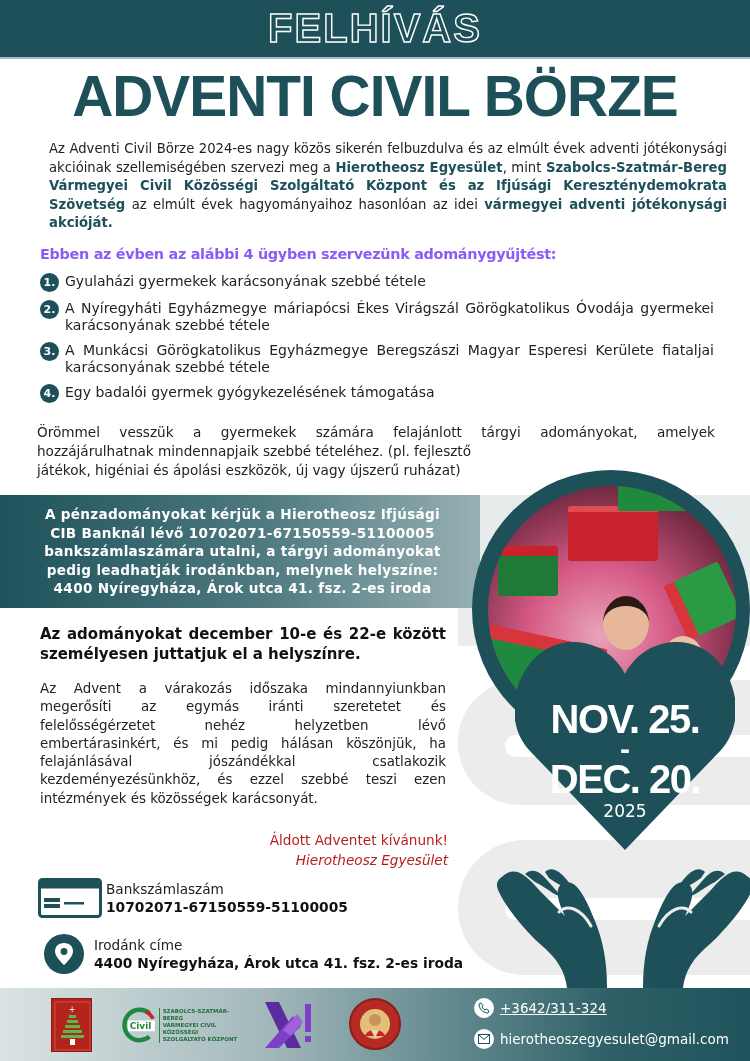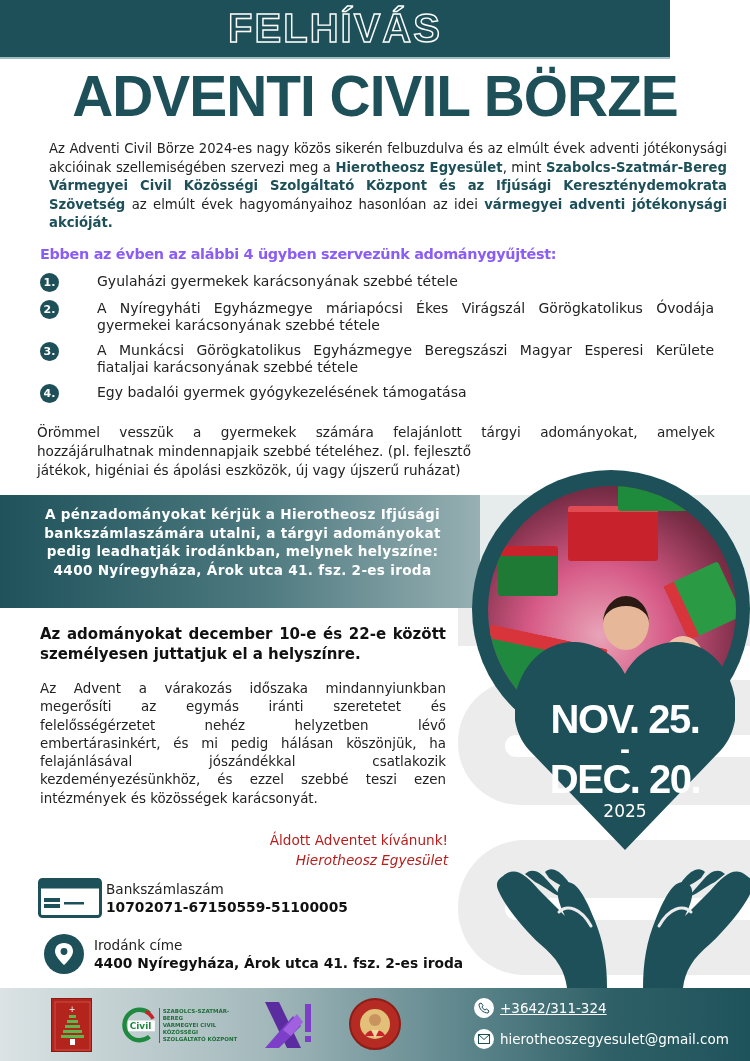--- a/index.html
+++ b/index.html
@@ -1,21 +1,21 @@
 <!DOCTYPE html>
 <html><head>
 <meta charset="utf-8">
 <style>
   * { box-sizing: border-box; margin: 0; padding: 0; }
   html, body { width: 750px; height: 1061px; overflow: hidden; background: #fff; }
   body { font-family: "DejaVu Sans", sans-serif; color: #1a1a1a; position: relative; }
 
   
   .top-band {
-    position: absolute; left: 0; top: 0; width: 670px; height: 59px;
+    position: absolute; left: 0; top: 0; width: 750px; height: 59px;
     background: #1d5059; border-bottom: 2px solid #9fbec2;
     display: flex; align-items: center; justify-content: center;
   }
   .felhivas {
     font-family: "Liberation Sans", sans-serif; font-weight: 700;
     font-size: 40px; letter-spacing: 2px; color: transparent;
     -webkit-text-stroke: 1.4px #ffffff;
   }
   .main-title {
     position: absolute; left: 0; top: 62px; width: 750px; text-align: center;
@@ -37,21 +37,21 @@
     position: absolute; left: 40px; top: 246px; width: 680px;
     font-size: 14.4px; font-weight: 700; color: #8b5cf6; letter-spacing: -0.3px;
   }
   .cause-list { position: absolute; left: 40px; top: 273px; width: 674px; list-style: none; }
   .cause-list li { display: flex; align-items: flex-start; margin-bottom: 8px; }
   .num {
     flex: 0 0 auto; width: 19px; height: 19px; border-radius: 50%;
     background: #1d5059; color: #fff; font-size: 11px; font-weight: 700;
     display: flex; align-items: center; justify-content: center; margin-right: 6px; margin-top: 0px;
   }
-  .cause-text { font-size: 14px; line-height: 17px; text-align: justify; color: #222; flex: 1; margin-left: 32px; }
+  .cause-text { font-size: 14px; line-height: 17px; text-align: justify; color: #222; flex: 1; }
 
   .goods {
     position: absolute; left: 37px; top: 423px; width: 678px;
     font-size: 13.6px; line-height: 19px; color: #222;
   }
   .goods .l1 { text-align: justify; text-align-last: justify; display: block; }
 
   
   .money-band {
     position: absolute; left: 0; top: 495px; width: 480px; height: 113px;
@@ -169,20 +169,21 @@
 <div class="goods">
   <span class="l1">Örömmel vesszük a gyermekek számára felajánlott tárgyi adományokat, amelyek</span>
   <span style="display:block">hozzájárulhatnak mindennapjaik szebbé tételéhez. (pl. fejlesztő</span>
   <span style="display:block">játékok, higéniai és ápolási eszközök, új vagy újszerű ruházat)</span>
 </div>
 
 <div class="money-band"></div>
 <div class="money-right"></div>
 <div class="money-text">
   <div>A pénzadományokat kérjük a Hierotheosz Ifjúsági</div>
+  <div>CIB Banknál lévő 10702071-67150559-51100005</div>
   <div>bankszámlaszámára utalni, a tárgyi adományokat</div>
   <div>pedig leadhatják irodánkban, melynek helyszíne:</div>
   <div>4400 Nyíregyháza, Árok utca 41. fsz. 2-es iroda</div>
 </div>
 
 <div class="photo-ring"></div>
 <div class="photo">
   <div class="box" style="left:80px; top:20px; width:90px; height:55px; background:#c8232c; border-top:6px solid #e04a52;"></div>
   <div class="box" style="left:130px; top:-10px; width:90px; height:35px; background:#1e8a3c;"></div>
   <div class="box" style="left:10px; top:60px; width:60px; height:50px; background:#1f7a36; border-top:10px solid #c8232c;"></div>

